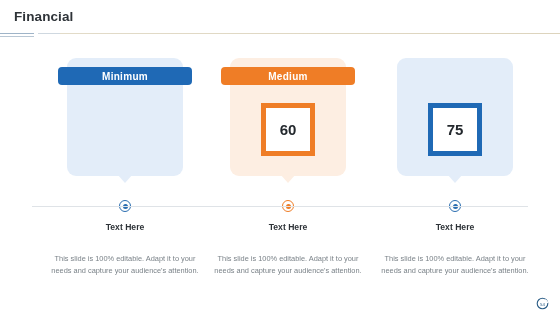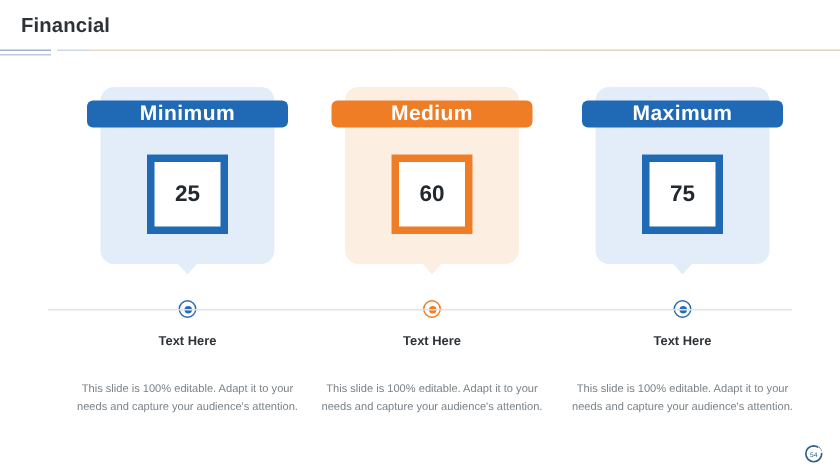--- a/index.html
+++ b/index.html
@@ -105,22 +105,23 @@
 
   
   .badge {
     position: absolute;
     left: 16px;
     top: 17px;
     width: 134px;
     height: 18px;
     border-radius: 4px;
     display: flex;
+    align-items: center;
     justify-content: center;
-    font-size: 14px;
+    font-size: 10px;
     font-weight: bold;
     color: #ffffff;
     letter-spacing: 0.3px;
   }
   .badge.blue   { background: #1f69b5; }
   .badge.orange { background: #ef7d26; }
 
   
   .num-box {
     position: absolute;
@@ -215,23 +216,20 @@
   </div>
 
   <div class="columns">
 
     <div class="col col-0">
       <div class="bubble blue"></div>
       <div class="bubble-tail blue"></div>
       <div class="badge blue">
         <span>Minimum</span>
       </div>
-      <div class="num-box blue">
-        <span>25</span>
-      </div>
       <div class="dot blue">
         <span class="dot-core blue"></span>
       </div>
       <div class="caption">
         <div class="caption-title">Text Here</div>
         <div class="caption-body">This slide is 100% editable. Adapt it to your needs and capture your audience's attention.</div>
       </div>
     </div>
 
     <div class="col col-1">
@@ -248,23 +246,20 @@
       </div>
       <div class="caption">
         <div class="caption-title">Text Here</div>
         <div class="caption-body">This slide is 100% editable. Adapt it to your needs and capture your audience's attention.</div>
       </div>
     </div>
 
     <div class="col col-2">
       <div class="bubble blue"></div>
       <div class="bubble-tail blue"></div>
-      <div class="badge blue">
-        <span>Maximum</span>
-      </div>
       <div class="num-box blue">
         <span>75</span>
       </div>
       <div class="dot blue">
         <span class="dot-core blue"></span>
       </div>
       <div class="caption">
         <div class="caption-title">Text Here</div>
         <div class="caption-body">This slide is 100% editable. Adapt it to your needs and capture your audience's attention.</div>
       </div>

